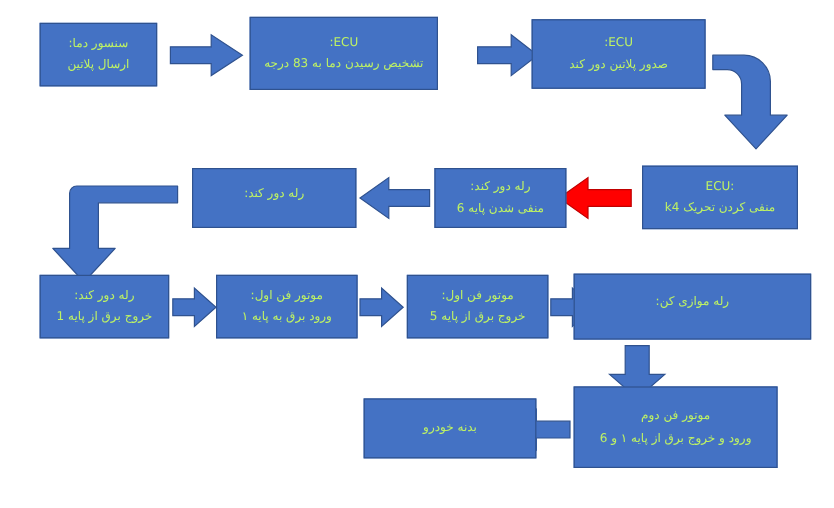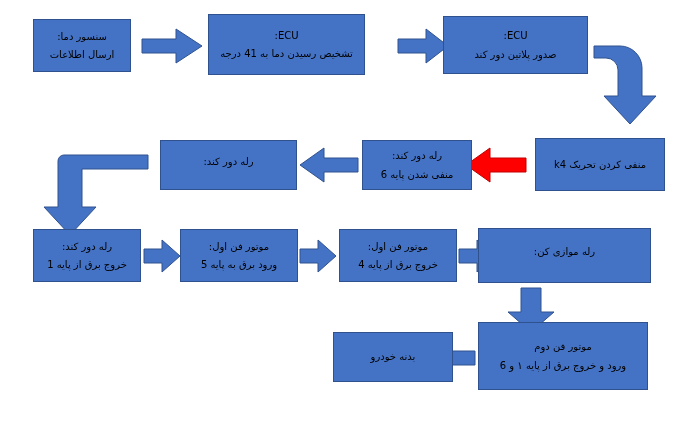--- a/index.html
+++ b/index.html
@@ -13,21 +13,21 @@
     height: 423px;
     background: #ffffff;
     overflow: hidden;
     font-family: "DejaVu Sans", "Liberation Sans", sans-serif;
   }
   .node {
     position: absolute;
     box-sizing: border-box;
     background: #4472C4;
     border: 1px solid #2F528F;
-    color: #000000;
+    color: #bef264;
     display: flex;
     flex-direction: column;
     align-items: center;
     justify-content: center;
     direction: rtl;
     text-align: center;
     line-height: 1.15;
     padding: 2px 4px;
   }
   .node .l1, .node .l2 {
@@ -44,52 +44,53 @@
   }
   .arrow svg { display: block; overflow: visible; }
 </style>
 </head>
 <body>
 
 <div id="canvas">
 
   <div class="node" style="left:33px; top:19px; width:98px; height:53px;">
     <span class="l1">سنسور دما:</span>
-    <span class="l2">ارسال اطلاعات</span>
+    <span class="l2">ارسال پلاتین</span>
   </div>
 
   <div class="arrow" style="left:142px; top:29px;">
     <svg width="60" height="34" viewBox="0 0 60 34">
       <polygon points="0,10 34,10 34,0 60,17 34,34 34,24 0,24" fill="#4472C4" stroke="#2F528F" stroke-width="1"></polygon>
     </svg>
   </div>
 
   <div class="node" style="left:208px; top:14px; width:157px; height:61px;">
     <span class="l1">ECU:</span>
-    <span class="l2">تشخیص رسیدن دما به 41 درجه</span>
+    <span class="l2">تشخیص رسیدن دما به 83 درجه</span>
   </div>
 
   <div class="arrow" style="left:398px; top:29px;">
     <svg width="50" height="34" viewBox="0 0 50 34">
       <polygon points="0,10 28,10 28,0 50,17 28,34 28,24 0,24" fill="#4472C4" stroke="#2F528F" stroke-width="1"></polygon>
     </svg>
   </div>
 
   <div class="node" style="left:443px; top:16px; width:145px; height:58px;">
     <span class="l1">ECU:</span>
     <span class="l2">صدور پلاتین دور کند</span>
   </div>
 
   <div class="arrow" style="left:594px; top:34px;">
     <svg width="78" height="90" viewBox="0 0 78 90">
       <path d="M0,12 L26,12 A22,22 0 0 1 48,34 L48,62 L62,62 L36,90 L10,62 L24,62 L24,36 A12,12 0 0 0 12,24 L0,24 Z" fill="#4472C4" stroke="#2F528F" stroke-width="1" stroke-linejoin="round"></path>
     </svg>
   </div>
 
   <div class="node" style="left:535px; top:138px; width:130px; height:53px;">
+    <span class="l1">:ECU</span>
     <span class="l2">منفی کردن تحریک k4</span>
   </div>
 
   <div class="arrow" style="left:466px; top:148px;">
     <svg width="60" height="34" viewBox="0 0 60 34">
       <polygon points="60,10 24,10 24,0 0,17 24,34 24,24 60,24" fill="#FF0000" stroke="#C00000" stroke-width="1"></polygon>
     </svg>
   </div>
 
   <div class="node" style="left:362px; top:140px; width:110px; height:50px;">
@@ -119,58 +120,58 @@
   </div>
 
   <div class="arrow" style="left:144px; top:240px;">
     <svg width="36" height="32" viewBox="0 0 36 32">
       <polygon points="0,9 18,9 18,0 36,16 18,32 18,23 0,23" fill="#4472C4" stroke="#2F528F" stroke-width="1"></polygon>
     </svg>
   </div>
 
   <div class="node" style="left:180px; top:229px; width:118px; height:53px;">
     <span class="l1">موتور فن اول:</span>
-    <span class="l2">ورود برق به پایه 5</span>
+    <span class="l2">ورود برق به پایه ۱</span>
   </div>
 
   <div class="arrow" style="left:300px; top:240px;">
     <svg width="36" height="32" viewBox="0 0 36 32">
       <polygon points="0,9 18,9 18,0 36,16 18,32 18,23 0,23" fill="#4472C4" stroke="#2F528F" stroke-width="1"></polygon>
     </svg>
   </div>
 
   <div class="node" style="left:339px; top:229px; width:118px; height:53px;">
     <span class="l1">موتور فن اول:</span>
-    <span class="l2">خروج برق از پایه 4</span>
+    <span class="l2">خروج برق از پایه 5</span>
   </div>
 
   <div class="arrow" style="left:459px; top:240px;">
     <svg width="36" height="32" viewBox="0 0 36 32">
       <polygon points="0,9 18,9 18,0 36,16 18,32 18,23 0,23" fill="#4472C4" stroke="#2F528F" stroke-width="1"></polygon>
     </svg>
   </div>
 
-  <div class="node" style="left:478px; top:228px; width:173px; height:55px;">
+  <div class="node" style="left:478px; top:228px; width:198px; height:55px;">
     <span class="l1">رله موازی کن:</span>
   </div>
 
   <div class="arrow" style="left:508px; top:288px;">
     <svg width="46" height="44" viewBox="0 0 46 44">
       <polygon points="13,0 33,0 33,24 46,24 23,44 0,24 13,24" fill="#4472C4" stroke="#2F528F" stroke-width="1"></polygon>
     </svg>
   </div>
 
   <div class="node" style="left:478px; top:322px; width:170px; height:68px;">
     <span class="l1">موتور فن دوم</span>
     <span class="l2">ورود و خروج برق از پایه ۱ و 6</span>
   </div>
 
   <div class="arrow" style="left:427px; top:341px;">
     <svg width="48" height="34" viewBox="0 0 48 34">
       <polygon points="48,10 20,10 20,0 0,17 20,34 20,24 48,24" fill="#4472C4" stroke="#2F528F" stroke-width="1"></polygon>
     </svg>
   </div>
 
-  <div class="node single" style="left:303px; top:332px; width:120px; height:50px;margin-left:30px;">
+  <div class="node single" style="left:303px; top:332px; width:144px; height:50px;">
     <span class="l1">بدنه خودرو</span>
   </div>
 
 </div>
 
 </body></html>

